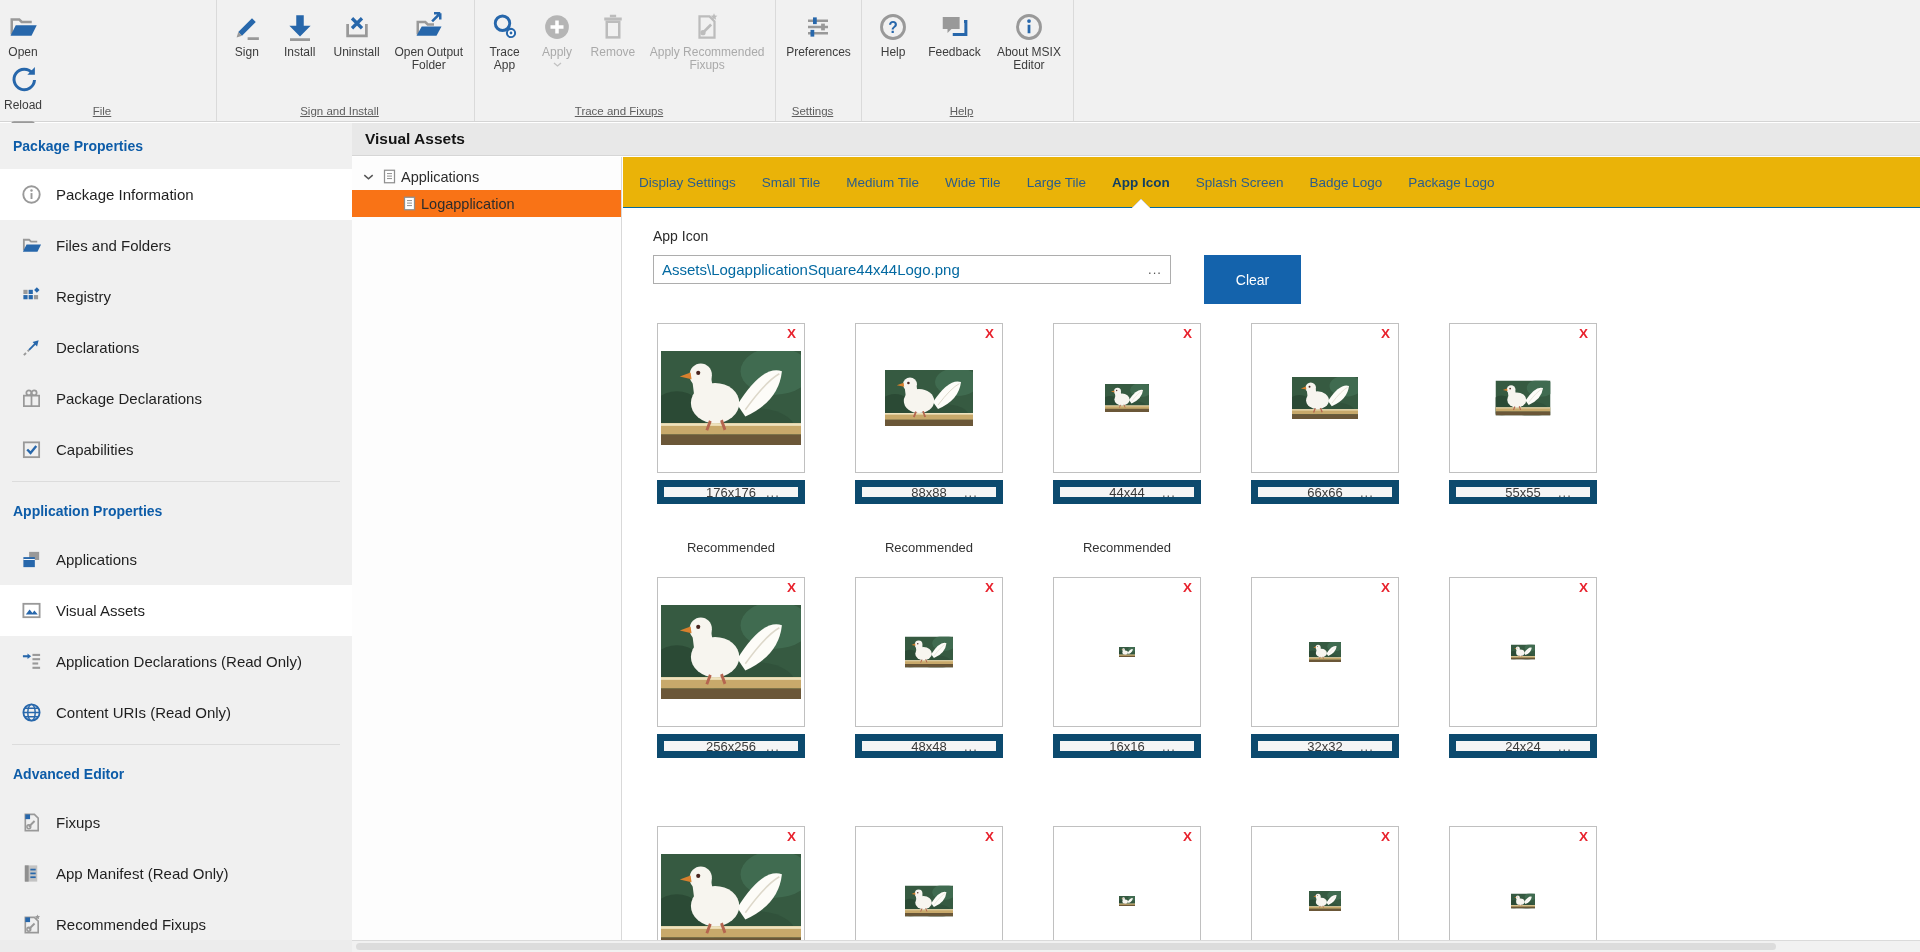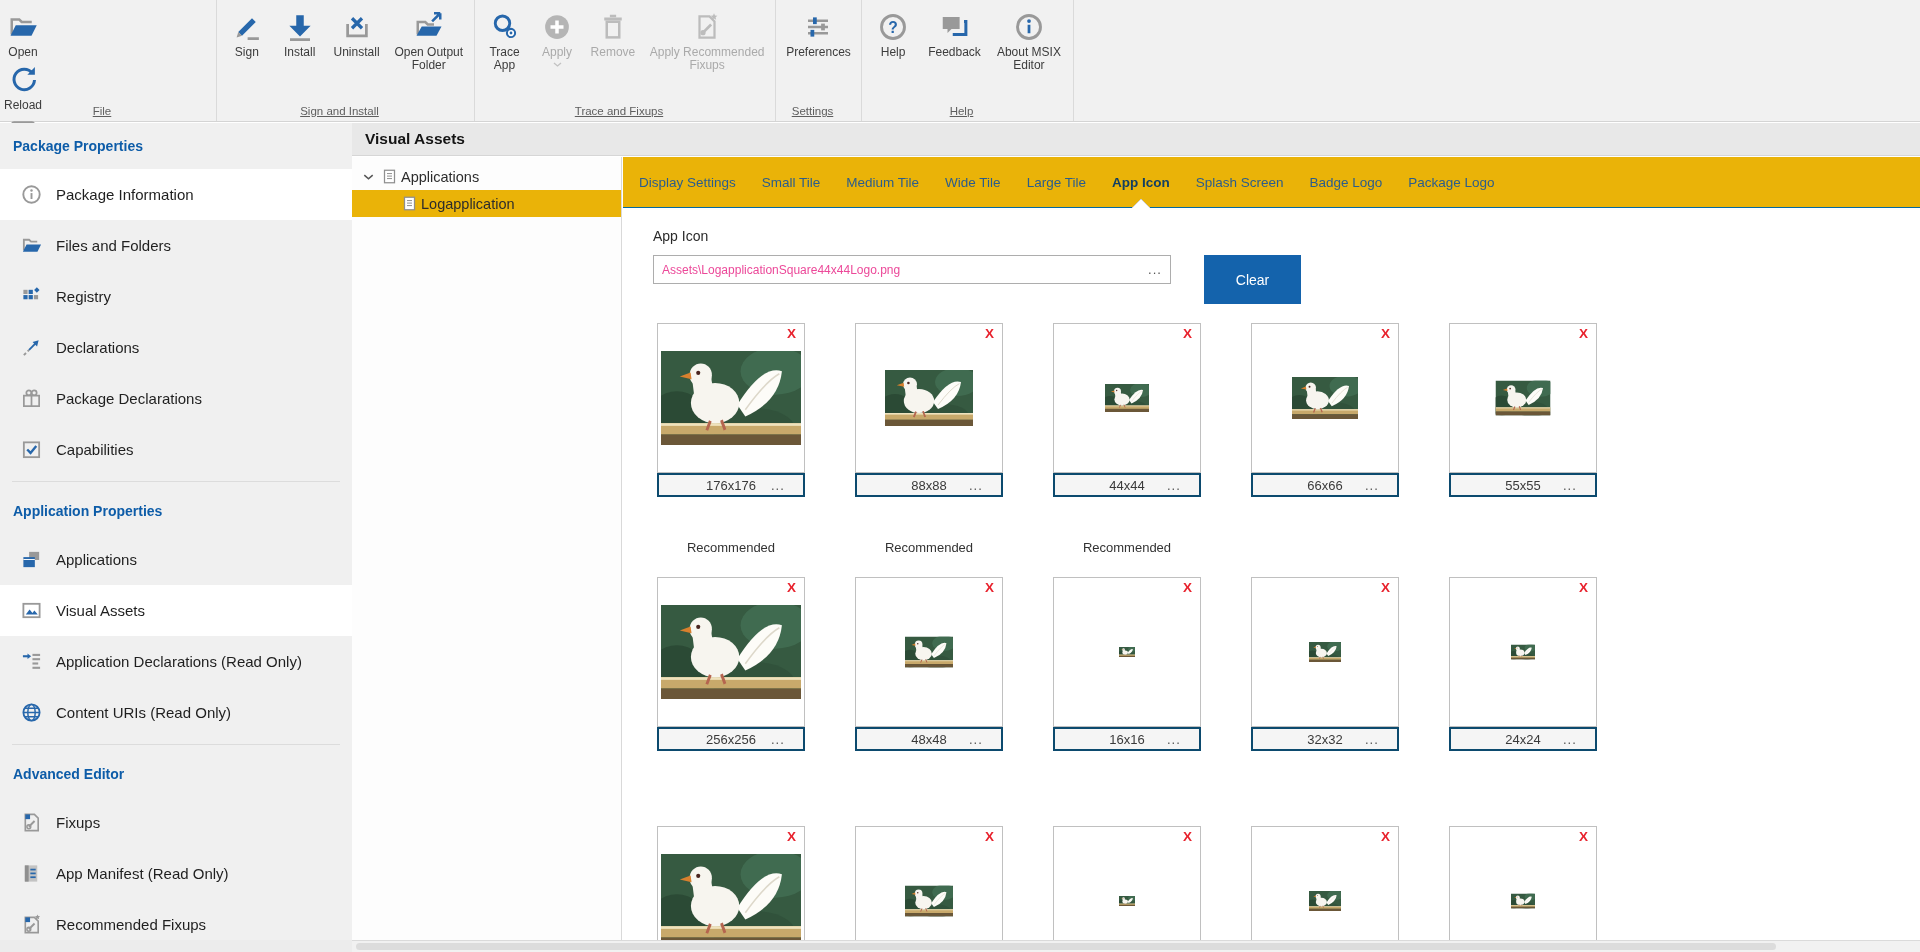--- a/index.html
+++ b/index.html
@@ -33,52 +33,52 @@
 
   
   .main { position:absolute; left:352px; top:123px; width:1568px; height:829px; background:#fff; }
   .main-header { position:absolute; left:0; top:0; right:0; height:33px; background:#e8e8e8;
     border-bottom:1px solid #d6d6d6; display:flex; align-items:center; padding-left:13px; }
   .main-title { font-size:15.5px; font-weight:bold; color:#141414; }
 
   .tree-panel { position:absolute; left:0; top:34px; width:270px; height:783px;
     background:#fdfdfd; border-right:1px solid #d9d9d9; padding-top:6px; }
   .tree-row { height:27px; display:flex; align-items:center; font-size:14.5px; color:#2c2c2c; }
-  .tree-row.selected { background:#eab308; }
+  .tree-row.selected { background:#f97316; }
   .tree-expander { width:16px; display:flex; justify-content:center; margin-left:8px; }
   .tree-doc { display:flex; margin:0 4px 0 6px; }
   .tree-row.child .tree-doc { margin-left:50px; }
 
   .tab-band { position:absolute; left:271px; top:34px; right:0; height:51px; background:#eab308;
     border-bottom:1px solid #0369a1; display:flex; align-items:center; padding-left:3px; }
   .tab { padding:0 13px; font-size:13.5px; color:#2b5d8c; height:100%;
     display:flex; align-items:center; cursor:default; }
   .tab.selected { font-weight:bold; color:#123f63; }
   .tab-notch { position:absolute; bottom:-1px; width:18px; height:9px; }
 
   .panel { position:absolute; left:271px; top:85px; right:0; bottom:12px; background:#fff; overflow:hidden; }
   .field-label { position:absolute; left:30px; top:20px; font-size:14px; color:#2a2a2a; }
   .path-box { position:absolute; left:30px; top:47px; width:518px; height:29px;
     border:1px solid #adadad; background:#fff; display:flex; align-items:center; }
-  .path-box input { flex:1; border:none; outline:none; font-size:12px; color:#ec4899;
+  .path-box input { flex:1; border:none; outline:none; font-size:15px; color:#0369a1;
     padding-left:8px; font-family:"Liberation Sans", sans-serif; background:transparent; }
   .dots-btn { width:30px; text-align:center; color:#555; font-size:13px; letter-spacing:1px; cursor:default; }
   .clear-btn { position:absolute; left:581px; top:47px; width:97px; height:49px;
     background:#1463ac; color:#fff; font-size:14px; border:none; cursor:default;
     font-family:"Liberation Sans", sans-serif; }
 
   .tile-row { position:absolute; left:34px; display:flex; gap:50px; }
   .rec-row { position:absolute; left:34px; display:flex; gap:50px; }
   .rec-cell { width:148px; text-align:center; font-size:13px; color:#333; }
   .tile-wrap { width:148px; position:relative; }
   .tile { position:relative; width:148px; height:150px; border:1px solid #c0c0c0; background:#fff; }
   .tile .ximg { position:absolute; left:50%; top:50%; transform:translate(-50%,-50%); display:flex; }
   .tile .xdel { position:absolute; top:2px; right:8px; color:#e8232e; font-size:13.5px;
     font-weight:bold; cursor:default; }
-  .size-box { height:24px; border:2px solid #0c4a6e; background:#f5f5f5;
+  .size-box { margin-top:7px; height:24px; border:7px solid #0c4a6e; background:#f5f5f5;
     display:flex; align-items:center; position:relative; }
   .size-box .size-text { flex:1; text-align:center; font-size:13px; color:#3a3a3a; }
   .size-box .dots-btn { position:absolute; right:2px; top:0; bottom:0; display:flex; align-items:center; }
 
   .hscroll { position:absolute; left:352px; bottom:0; width:1568px; height:12px;
     background:#f1f1f1; border-top:1px solid #dadada; }
   .hscroll .thumb { position:absolute; left:4px; top:2px; height:7px; width:1420px;
     background:#dcdcdc; border-radius:4px; }
   .bottom-edge { position:absolute; left:0; bottom:0; width:352px; height:12px; background:#ececec; }
 </style>

